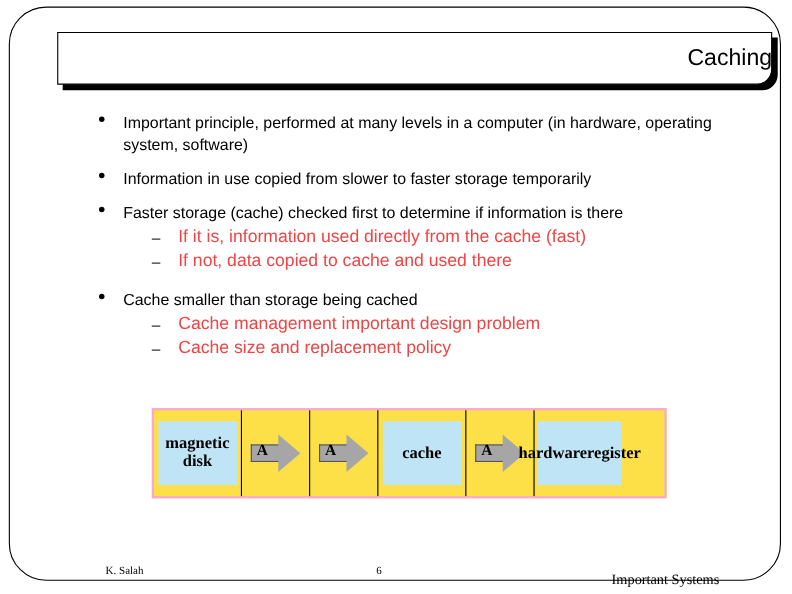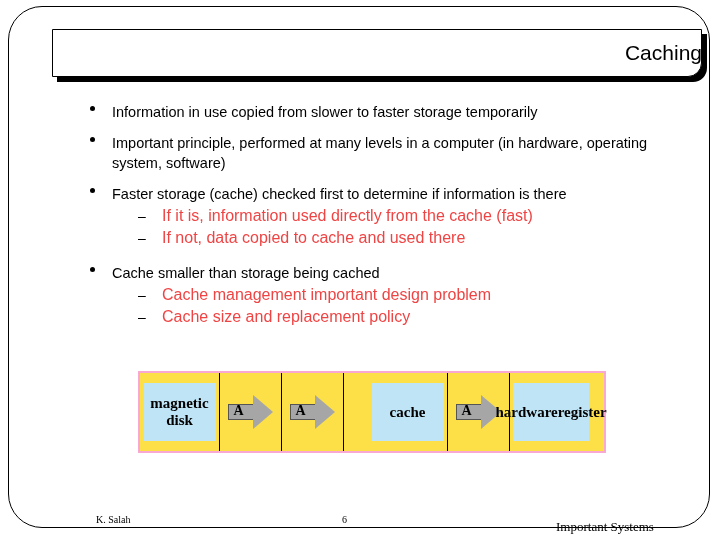--- a/index.html
+++ b/index.html
@@ -236,26 +236,26 @@
   <div id="frame"></div>
 
   <div id="title-shadow"></div>
   <div id="title-box"></div>
   <div id="title-text">Caching</div>
 
   <div id="body">
 
     <div class="bullet-row">
       <span class="bullet-dot"></span>
-      <span class="bullet-text">Information in use copied from slower to faster storage temporarily</span>
+      <span class="bullet-text">Important principle, performed at many levels in a computer (in hardware, operating system, software)</span>
     </div>
 
     <div class="bullet-row">
       <span class="bullet-dot"></span>
-      <span class="bullet-text">Important principle, performed at many levels in a computer (in hardware, operating system, software)</span>
+      <span class="bullet-text">Information in use copied from slower to faster storage temporarily</span>
     </div>
 
     <div class="bullet-row">
       <span class="bullet-dot"></span>
       <span class="bullet-text">Faster storage (cache) checked first to determine if information is there</span>
       <div class="sub-row">
         <span class="sub-dash">–</span>
         <span class="sub-text">If it is, information used directly from the cache (fast)</span>
       </div>
       <div class="sub-row">
@@ -302,21 +302,21 @@
 
     <div class="dg-cell dg-arrow-cell">
       <div class="arrow">
         <div class="shaft"></div>
         <div class="head-outline"></div>
         <div class="head"></div>
         <span class="arrow-letter">A</span>
       </div>
     </div>
 
-    <div class="dg-cell" style="width:80px;margin-left:24px;">
+    <div class="dg-cell" style="width:80px;">
       <div class="dg-box" style="width:72px;height:58px;flex-direction:column;">
         <span class="dg-label">cache</span>
       </div>
     </div>
 
     <div class="dg-cell dg-arrow-cell">
       <div class="arrow">
         <div class="shaft"></div>
         <div class="head-outline"></div>
         <div class="head"></div>

